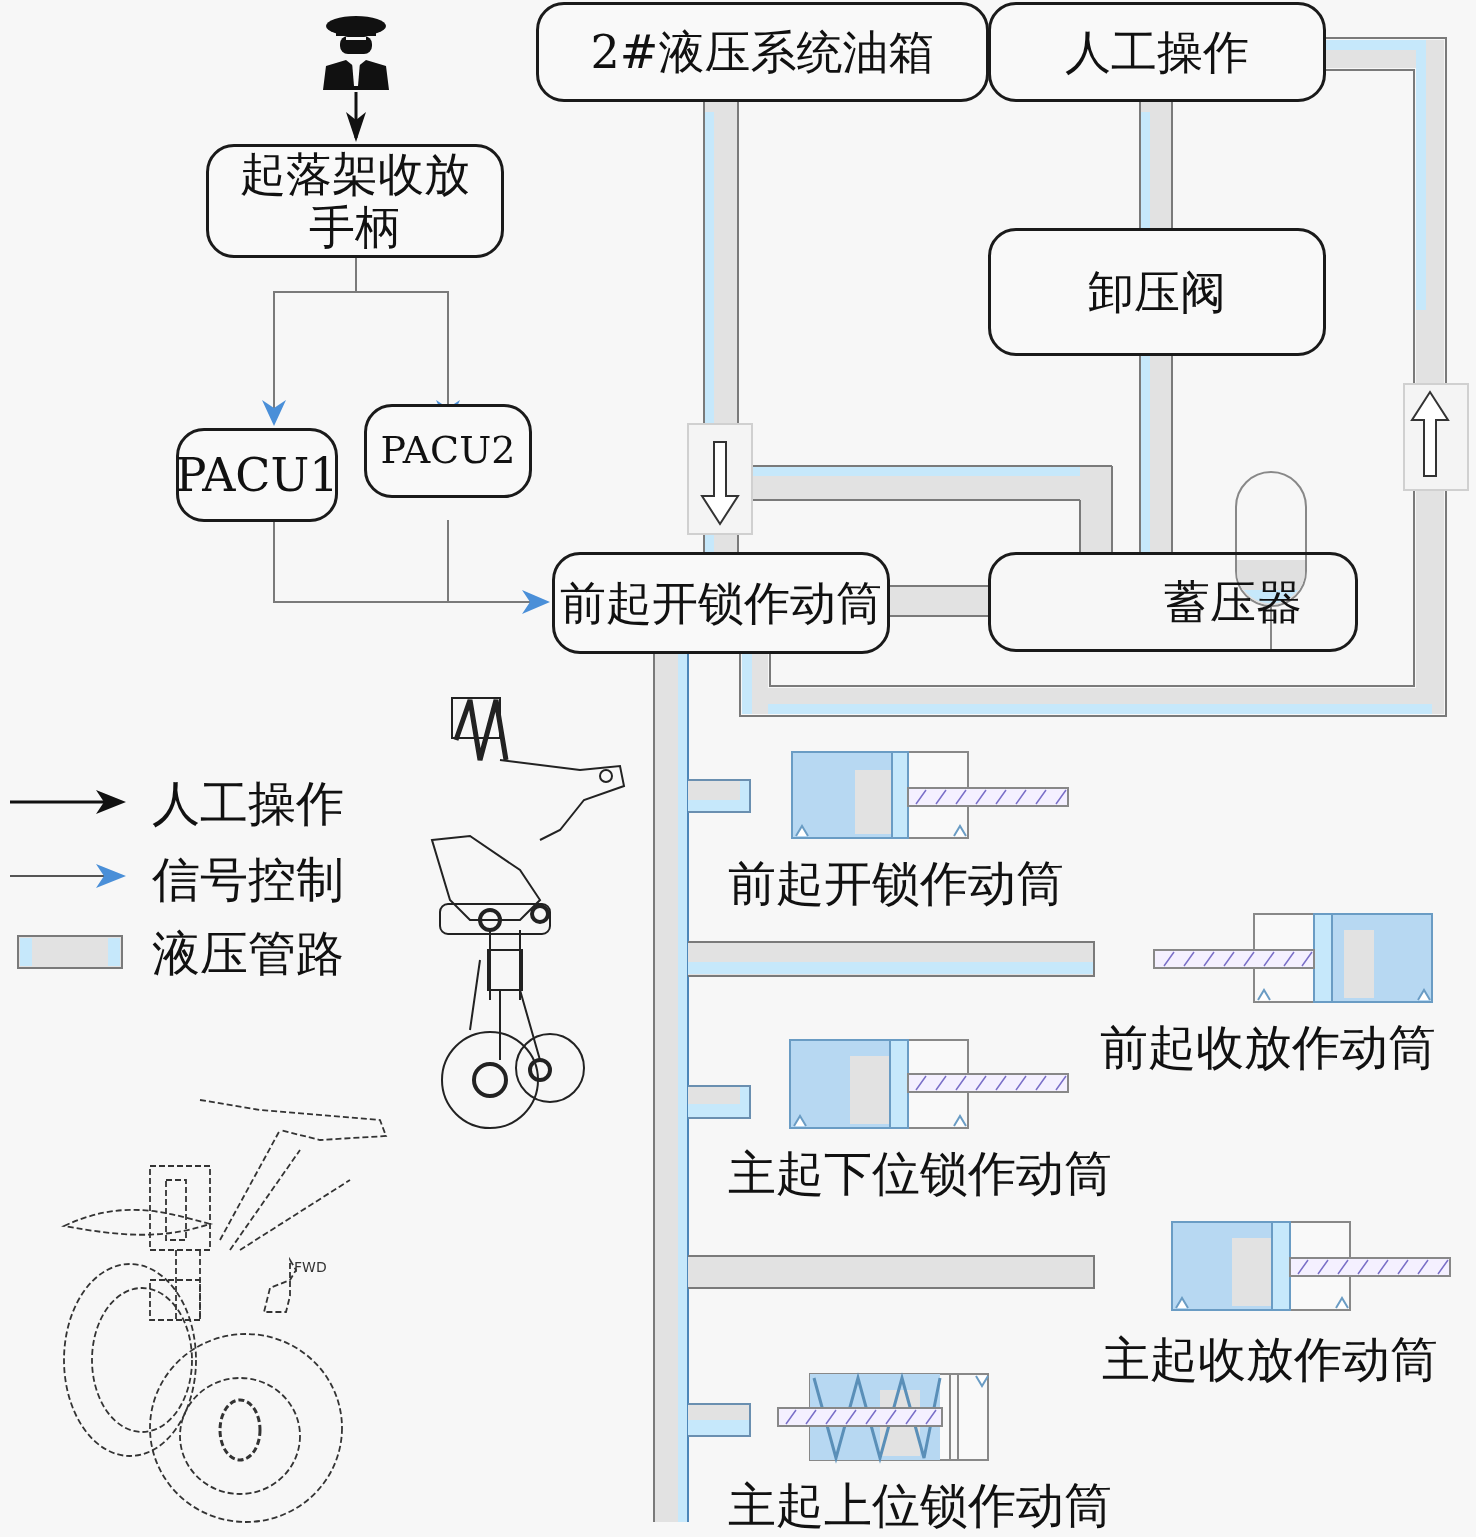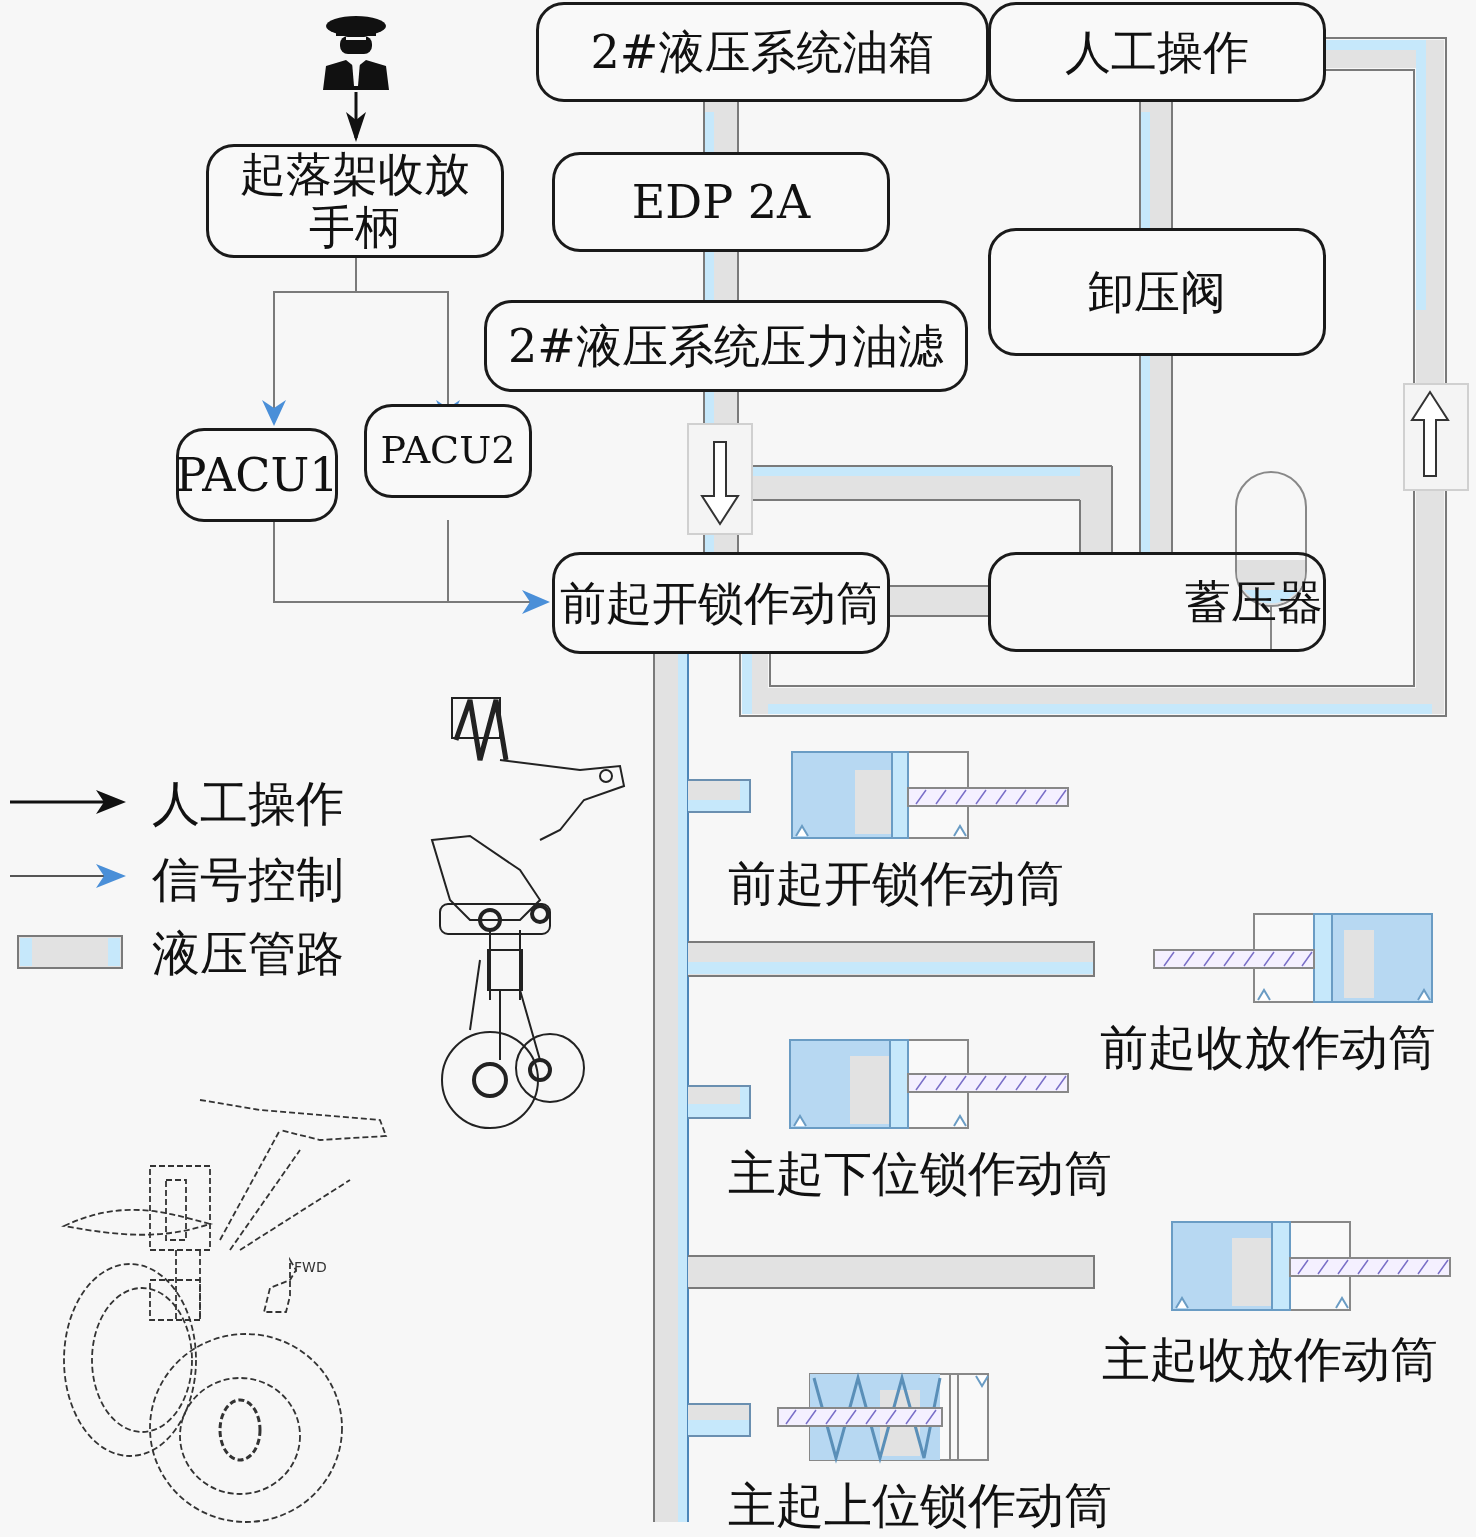--- a/index.html
+++ b/index.html
@@ -270,37 +270,31 @@
   </div>
 
   <div class="node" style="left:536px; top:2px; width:453px; height:100px; font-size:46px;">
     <span>2#液压系统油箱</span>
   </div>
 
   <div class="node" style="left:988px; top:2px; width:338px; height:100px; font-size:46px;">
     <span>人工操作</span>
   </div>
 
-  <div class="node" style="left:552px; top:152px; width:338px; height:100px; font-size:46px;">
-    <span>EDP 2A</span>
-  </div>
 
   <div class="node" style="left:988px; top:228px; width:338px; height:128px; font-size:46px;">
     <span>卸压阀</span>
   </div>
 
-  <div class="node" style="left:484px; top:300px; width:484px; height:92px; font-size:46px;">
-    <span>2#液压系统压力油滤</span>
-  </div>
 
   <div class="node" style="left:552px; top:552px; width:338px; height:102px; font-size:46px;">
     <span>前起开锁作动筒</span>
   </div>
 
-  <div class="node" style="left:988px; top:552px; width:338px; height:100px; font-size:46px; justify-content:flex-end; padding-left:120px; z-index:2; background:transparent;">
+  <div class="node" style="left:988px; top:552px; width:370px; height:100px; font-size:46px; justify-content:center; padding-left:120px; z-index:2; background:transparent;">
     <span>蓄压器</span>
   </div>
 
   <div class="lbl" style="left:728px; top:852px;">前起开锁作动筒</div>
   <div class="lbl" style="left:1100px; top:1016px;">前起收放作动筒</div>
   <div class="lbl" style="left:728px; top:1142px;">主起下位锁作动筒</div>
   <div class="lbl" style="left:1102px; top:1328px;">主起收放作动筒</div>
   <div class="lbl" style="left:728px; top:1474px;">主起上位锁作动筒</div>
 
   <div>

